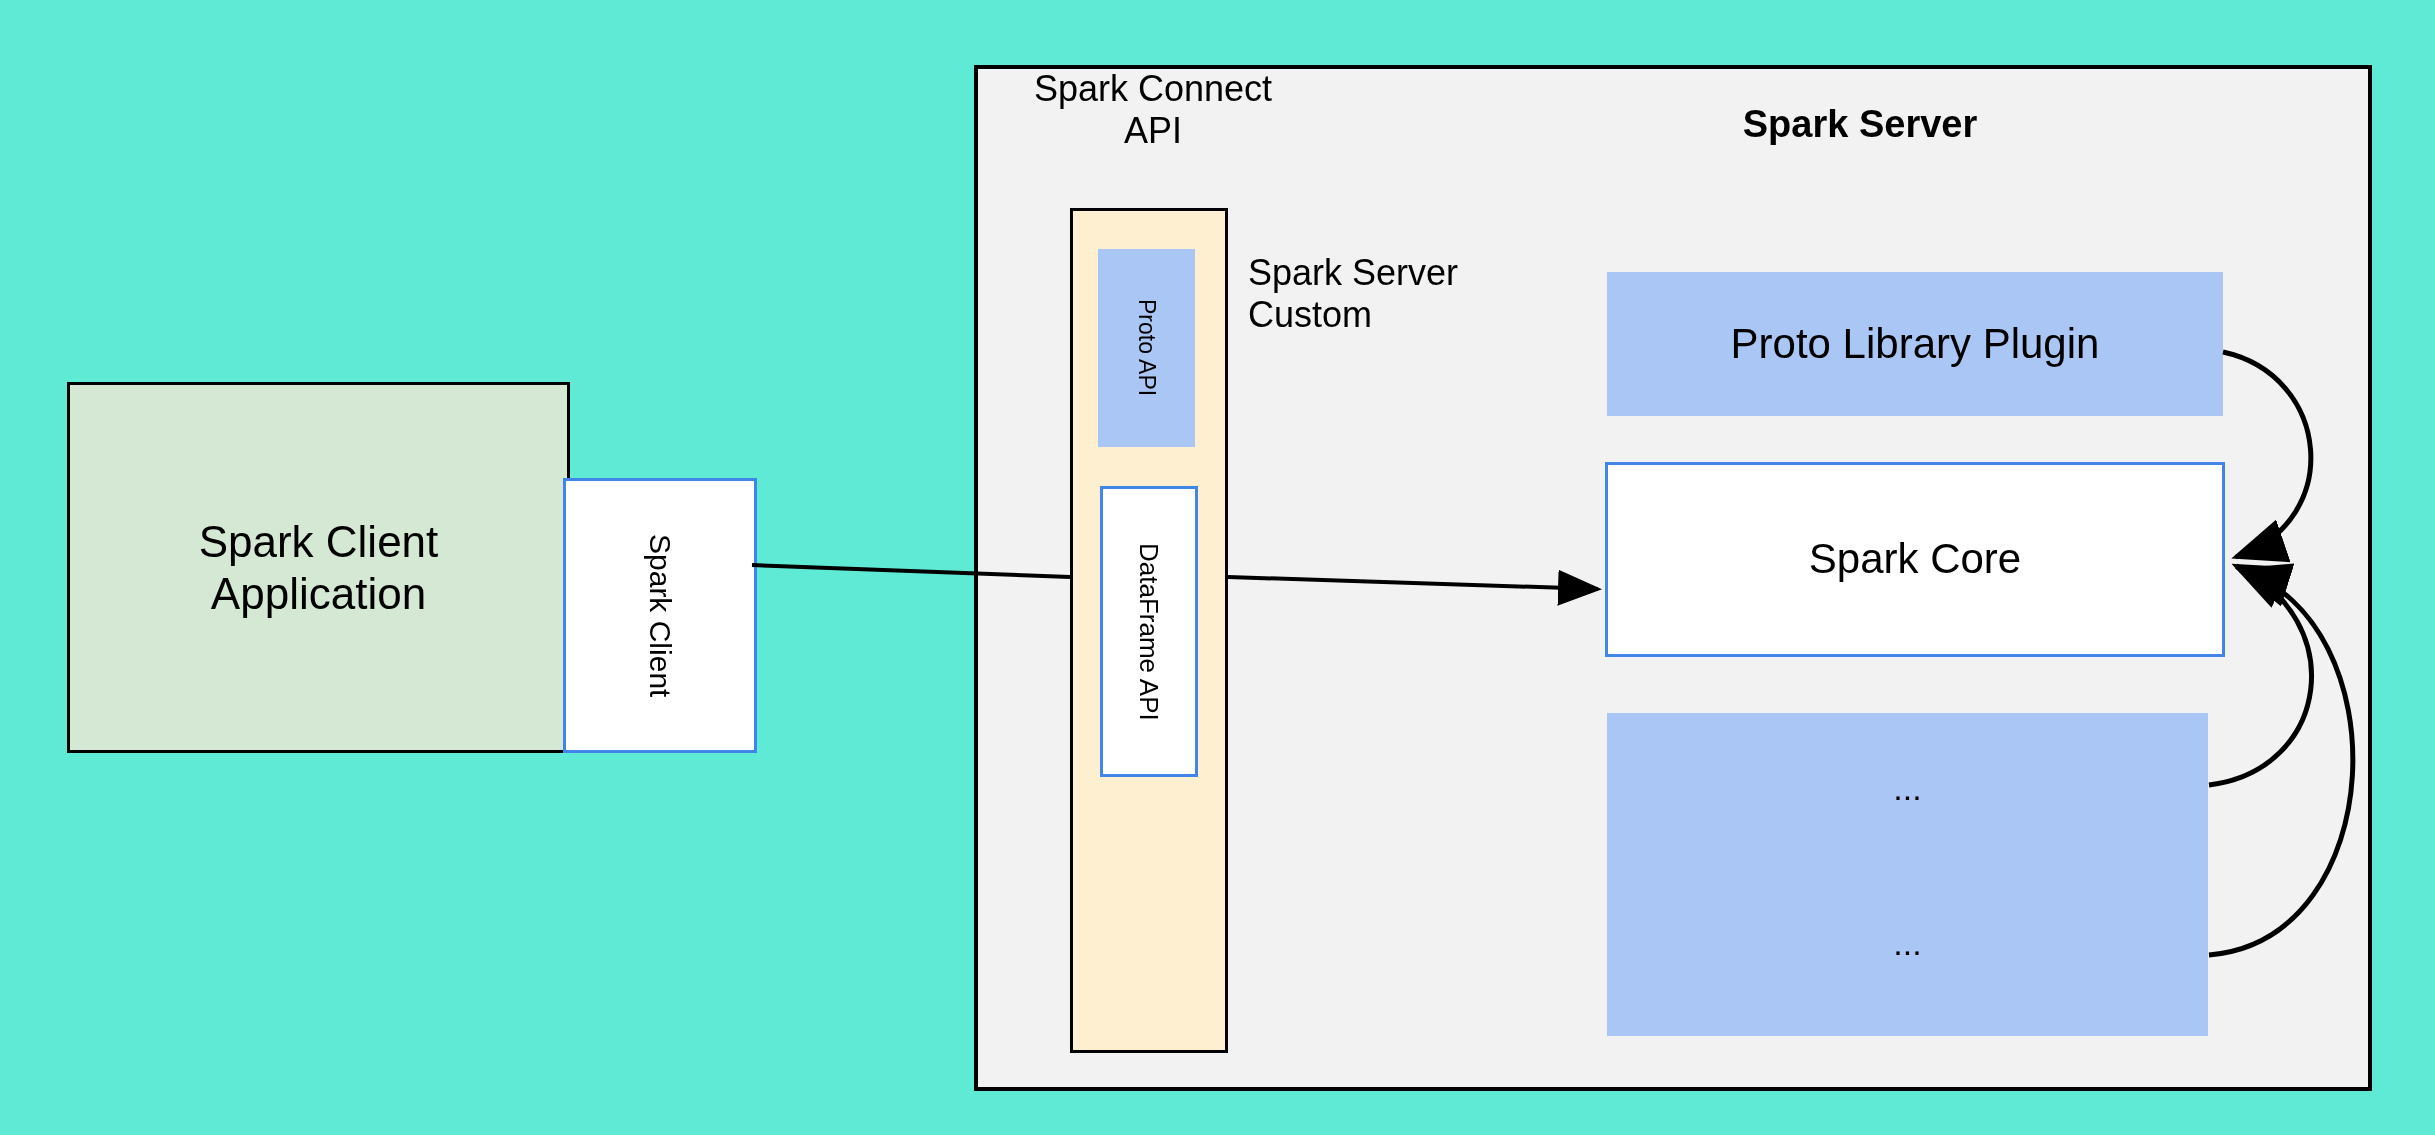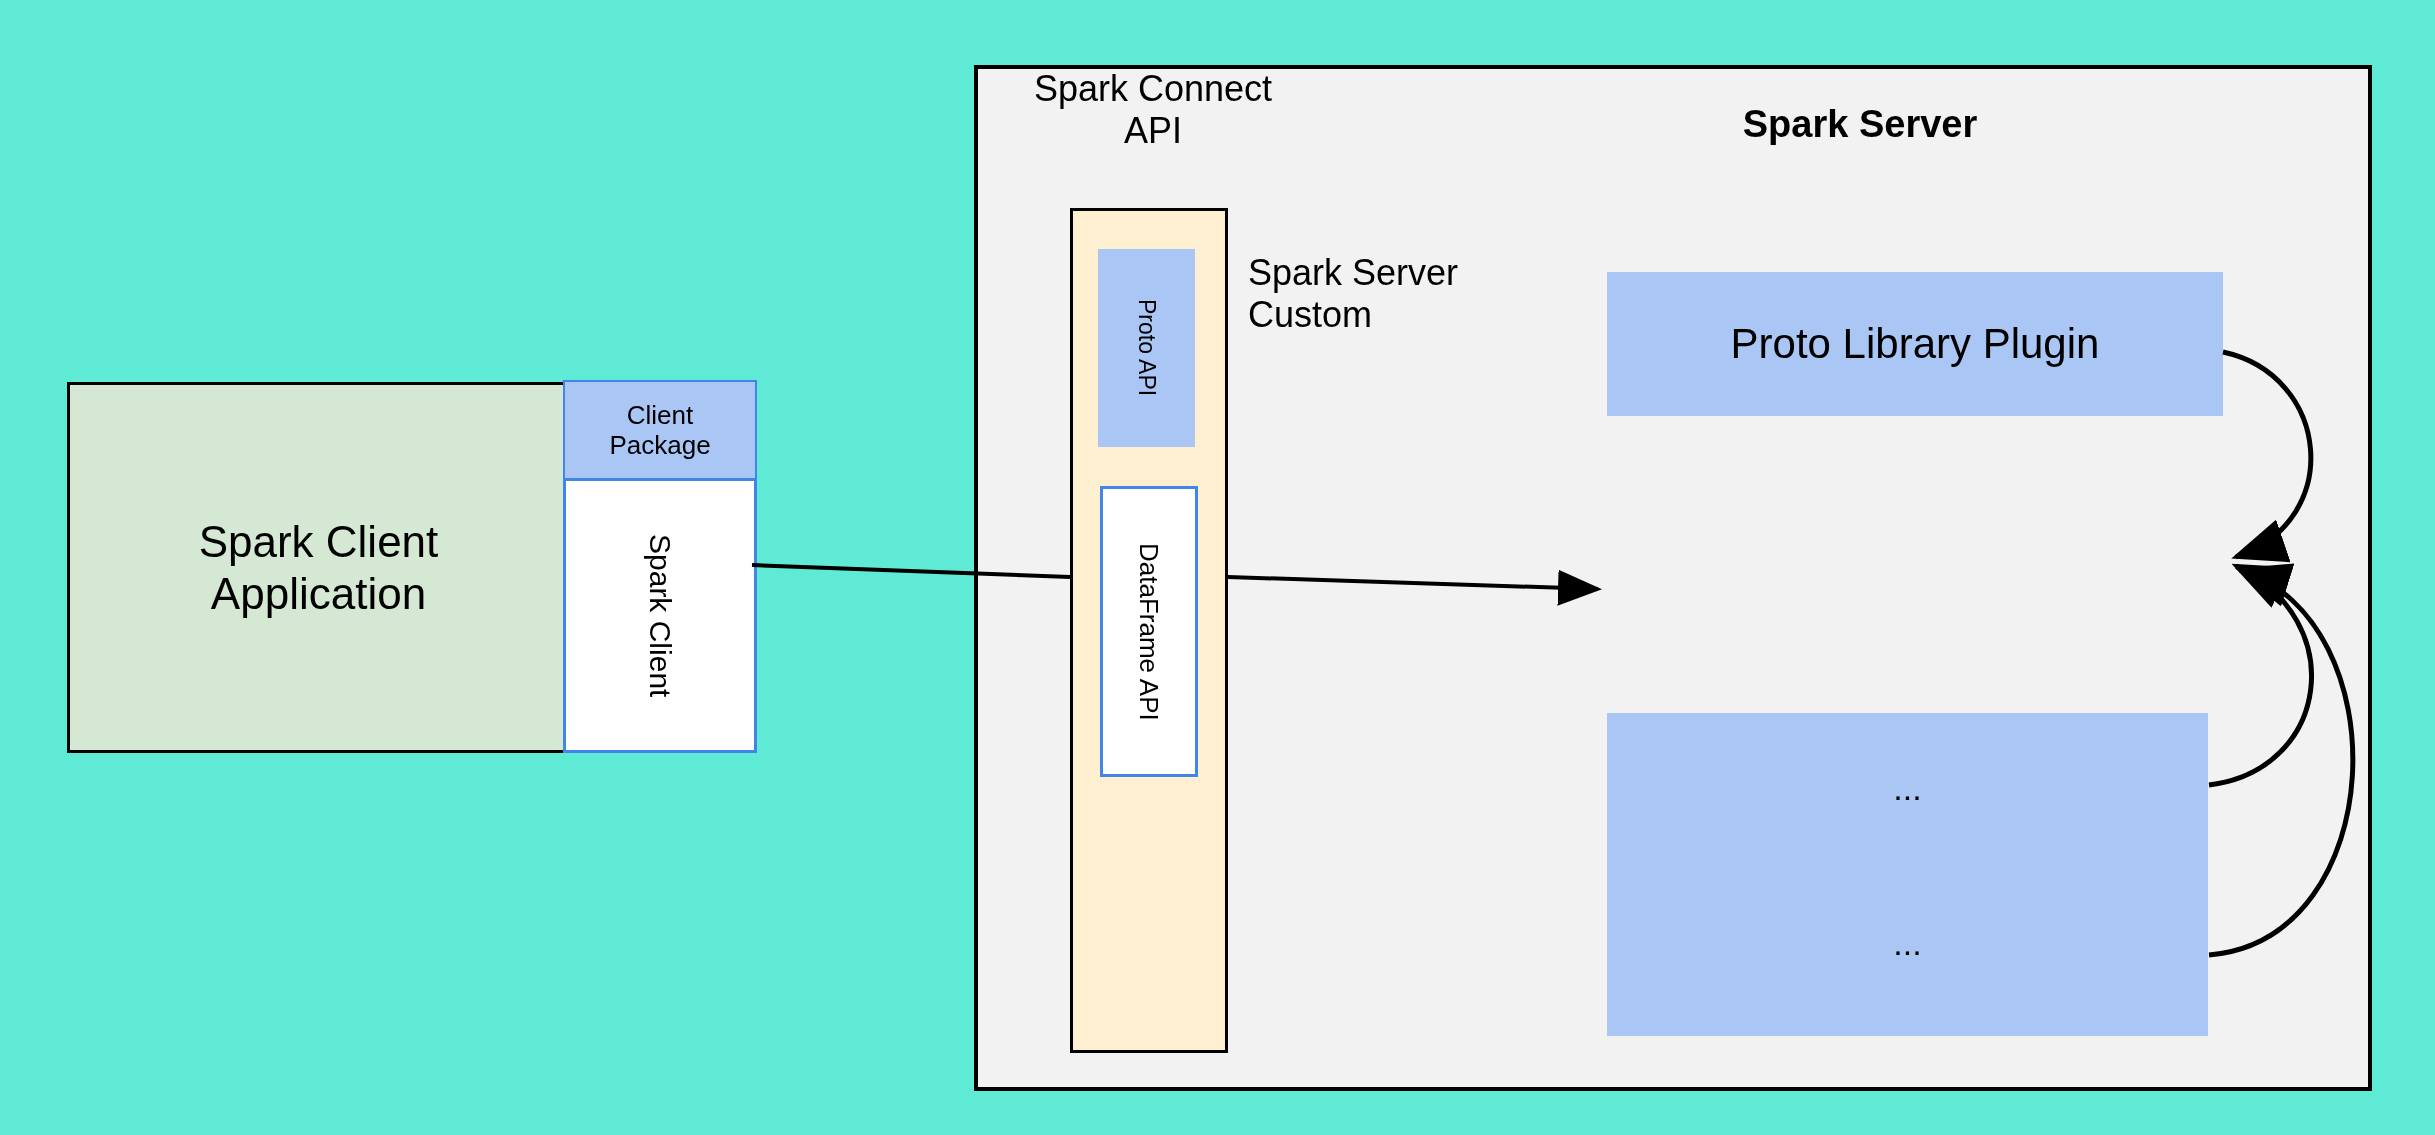--- a/index.html
+++ b/index.html
@@ -207,40 +207,37 @@
   <div class="box" id="proto-api">
     <span class="vtext">Proto API</span>
   </div>
   <div class="box" id="dataframe-api">
     <span class="vtext">DataFrame API</span>
   </div>
 
   <div class="box" id="custom-plugin">
     <span>Proto Library Plugin</span>
   </div>
+  <div class="box" id="spark-core">
+    <span>Spark Core</span>
+  </div>
   <div class="box" id="ellipsis-1">
     <span>...</span>
   </div>
   <div class="box" id="ellipsis-2">
     <span>...</span>
   </div>
 
   <div class="box" id="client-app">
     <span style="display:block;width:100%;">
       <span>Spark Client</span><br>
       <span>Application</span>
     </span>
   </div>
 
-  <div class="box" id="client-package">
-    <span style="display:block;width:100%;">
-      <span>Client</span><br>
-      <span>Package</span>
-    </span>
-  </div>
 
   <div class="box" id="spark-client">
     <span class="vtext">Spark Client</span>
   </div>
 
   <svg id="edges" viewBox="0 0 2435 1135" width="2435" height="1135">
     <defs>
       <marker id="arrowhead" markerWidth="11" markerHeight="9" refX="10" refY="4.5" orient="auto" markerUnits="strokeWidth">
         <path d="M0,0 L11,4.5 L0,9 z" fill="#000000"></path>
       </marker>

